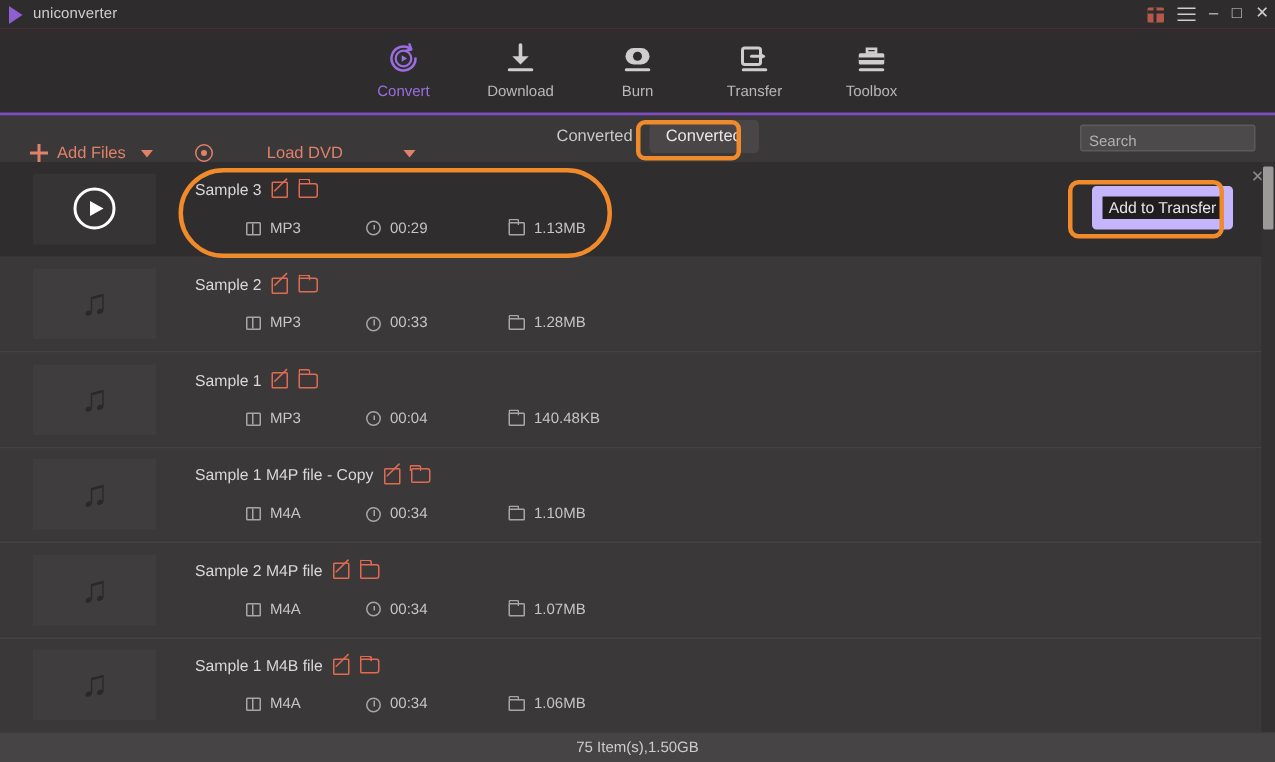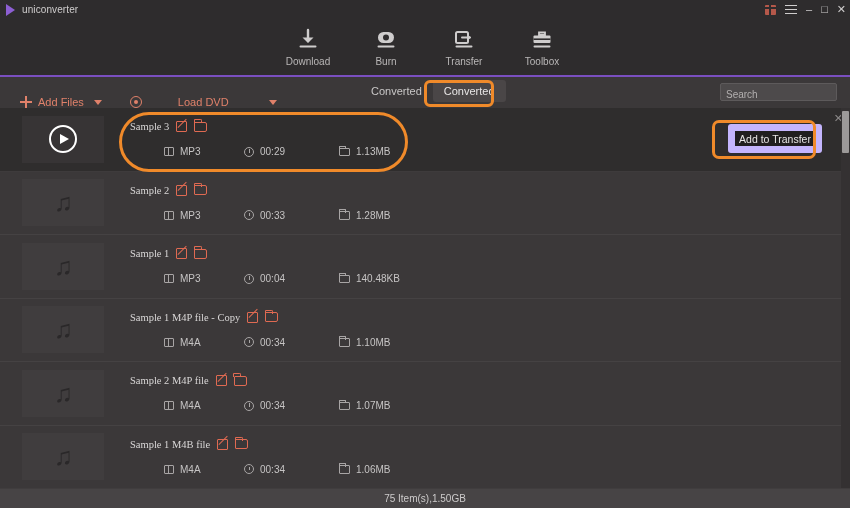--- a/index.html
+++ b/index.html
@@ -229,21 +229,20 @@
     border-bottom: 5.5px solid transparent;
     margin-left: 3px;
   }
 
   .info { margin-left: 26px; flex: 1; }
   .info-top {
     display: flex;
     align-items: center;
     gap: 7px;
     margin-bottom: 14px;
-    font-family: Liberation Serif, serif;
   }
   .fname { font-size: 10.5px; color: #d9d7d7; }
   .edit-ico {
     width: 11px; height: 11px;
     border: 1.4px solid #e06a52;
     border-radius: 1px;
     position: relative;
     cursor: pointer;
   }
   .edit-ico::after {
@@ -396,20 +395,31 @@
           <i></i>
         </span>
       <span class="win-btn">–</span>
       <span class="win-btn">□</span>
       <span class="win-btn">✕</span>
     </div>
   </div>
 
   <div class="navbar">
 
+    <div class="nav-item active">
+      <span class="nav-ico">
+        <svg width="24" height="24" viewBox="0 0 24 24">
+          <path d="M20 12a8 8 0 1 1-3.5-6.6" fill="none" stroke="#9b6ee0" stroke-width="1.7" stroke-linecap="round"></path>
+          <path d="M16 2.6l1.2 3.4-3.5.9" fill="none" stroke="#9b6ee0" stroke-width="1.7" stroke-linecap="round" stroke-linejoin="round"></path>
+          <circle cx="12" cy="12" r="5.2" fill="none" stroke="#9b6ee0" stroke-width="1.5"></circle>
+          <path d="M10.8 9.8l3.6 2.2-3.6 2.2z" fill="#9b6ee0"></path>
+        </svg>
+      </span>
+      <span class="nav-label">Convert</span>
+    </div>
 
     <div class="nav-item">
       <span class="nav-ico">
         <svg width="24" height="24" viewBox="0 0 24 24">
           <path d="M12 3v11" stroke="#cfcdcd" stroke-width="2.4" stroke-linecap="round"></path>
           <path d="M6.5 10.5L12 16l5.5-5.5z" fill="#cfcdcd"></path>
           <path d="M4.5 19.5h15" stroke="#cfcdcd" stroke-width="2" stroke-linecap="round"></path>
         </svg>
       </span>
       <span class="nav-label">Download</span>

